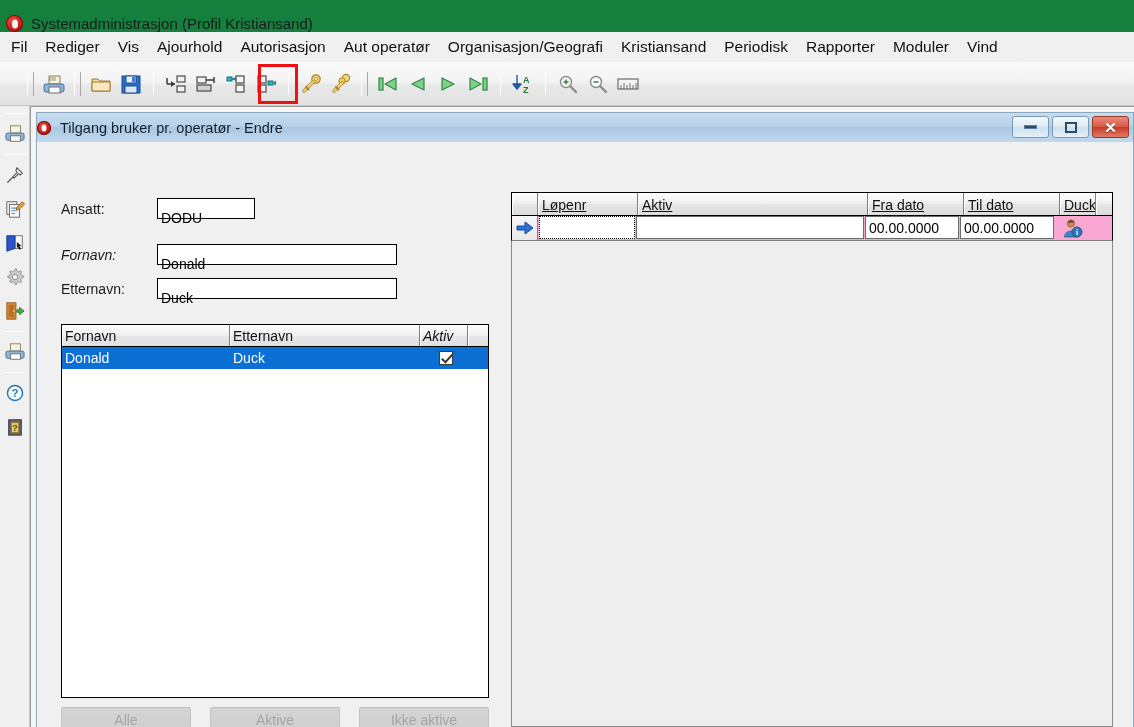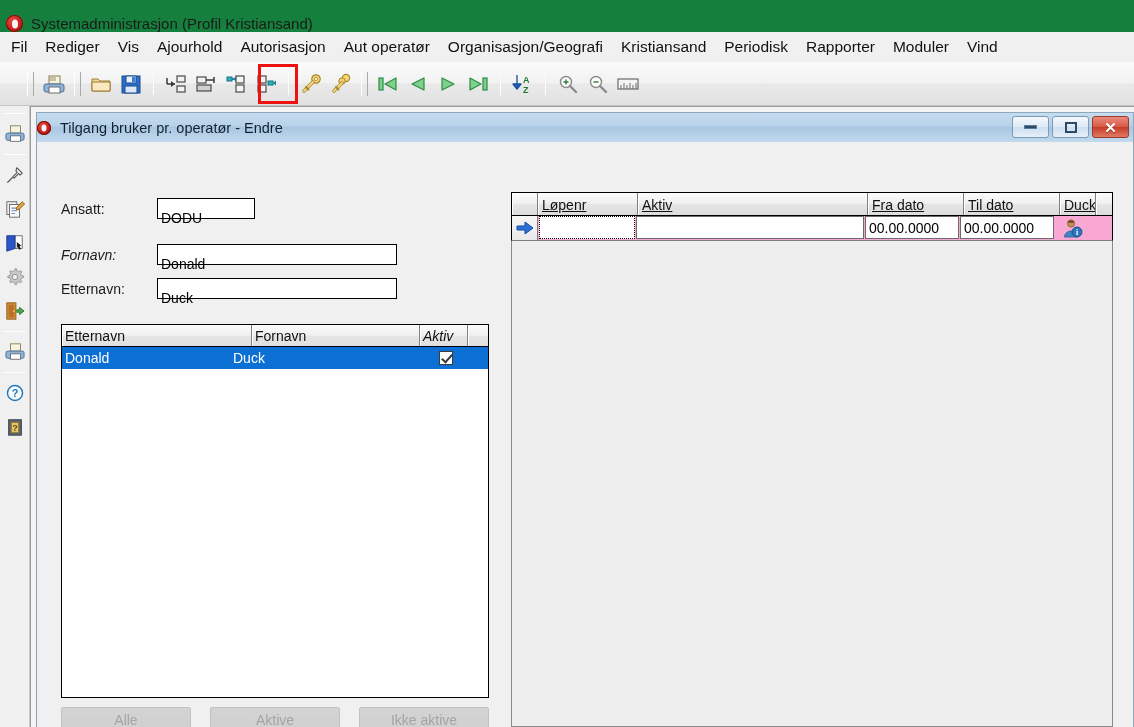--- a/index.html
+++ b/index.html
@@ -677,22 +677,22 @@
           <div class="txtbox" style="width:240px;">Donald</div>
         </div>
 
         <div class="field-row" style="left:24px; top:136px;">
           <div class="field-label" style="width:96px;">Etternavn:</div>
           <div class="txtbox" style="width:240px;">Duck</div>
         </div>
 
         <div class="left-grid">
           <div class="lg-head">
+            <div class="lg-th" style="width:168px;">Fornavn</div>
             <div class="lg-th" style="width:190px;">Etternavn</div>
-            <div class="lg-th" style="width:168px;">Fornavn</div>
             <div class="lg-th" style="width:48px;font-style:italic;">Aktiv</div>
             <div class="lg-th" style="width:20px; border-right:none;"></div>
           </div>
           <div class="lg-row">
             <div class="lg-td" style="width:168px;">Donald</div>
             <div class="lg-td" style="width:190px;">Duck</div>
             <div class="lg-td" style="width:48px;">
               <span class="chk"></span>
             </div>
             <div class="lg-td" style="width:20px;"></div>

